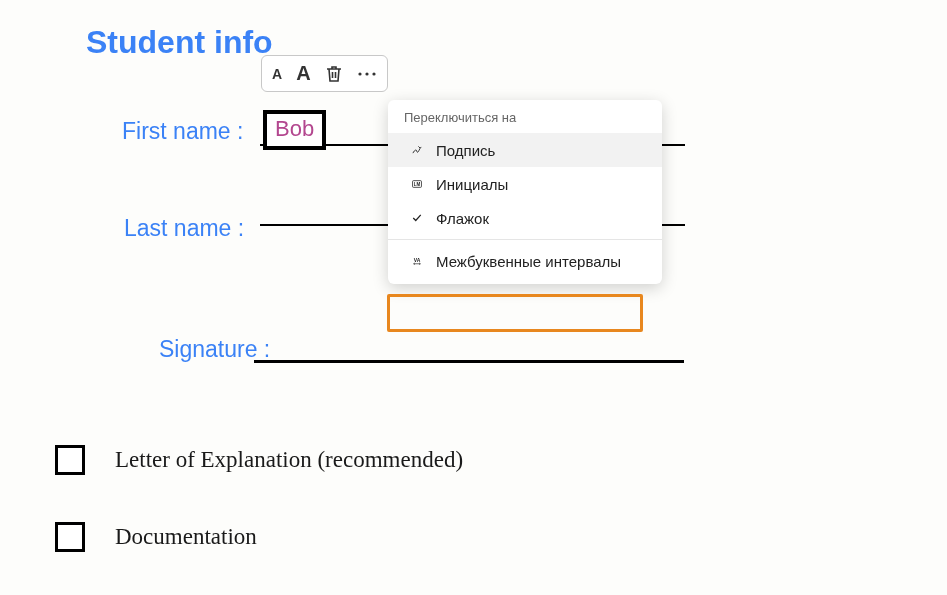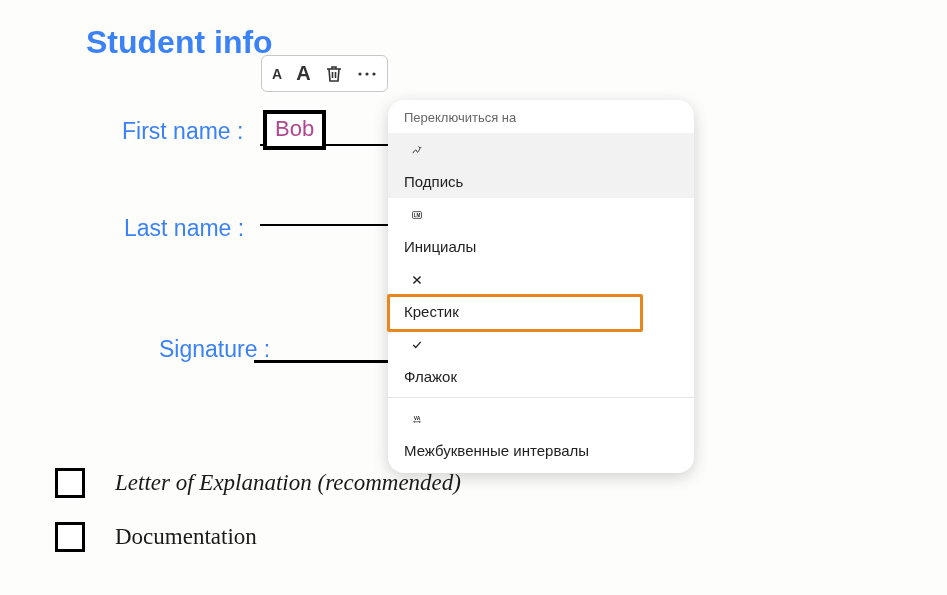--- a/index.html
+++ b/index.html
@@ -59,40 +59,39 @@
       background: #fff;
     }
     .input-value {
       font-size: 22px;
       color: #b3478f;
     }
     .dropdown {
       position: absolute;
       left: 388px;
       top: 100px;
-      width: 306px;
-      background: #fff;
-      border-radius: 16px;
+      width: 274px;
+      background: #fff;
+      border-radius: 6px;
       box-shadow: 0 4px 16px rgba(0,0,0,0.18);
       padding-bottom: 6px;
     }
     .dropdown-header {
       font-size: 13px;
       color: #666;
       padding: 10px 16px 8px 16px;
     }
     .dropdown-item {
       display: flex;
-      align-items: flex-start;
+      align-items: center;
       gap: 14px;
       padding: 8px 16px;
       cursor: pointer;
       font-size: 15px;
       color: #222;
-      flex-direction: column;
     }
     .dropdown-item.bg-hover {
       background: #f2f2f2;
     }
     .dropdown-icon {
       width: 18px;
       height: 18px;
       display: flex;
       align-items: center;
       justify-content: center;
@@ -188,49 +187,41 @@
     <span class="dropdown-icon">
       <svg width="18" height="14" viewBox="0 0 18 14">
         <rect x="1" y="1" width="16" height="12" rx="1.5" fill="none" stroke="#222" stroke-width="1.4"></rect>
         <text x="9" y="10.5" font-size="8" font-weight="bold" text-anchor="middle" fill="#222" font-family="Arial">LM</text>
       </svg>
     </span>
     <span>Инициалы</span>
   </div>
   <div class="dropdown-item">
     <span class="dropdown-icon">
-      <svg width="14" height="14" viewBox="0 0 14 14" stroke="#222" stroke-width="2">
-        <path d="M2 2l10 10M12 2L2 12"></path>
-      </svg>
-    </span>
-    <span>Крестик</span>
-  </div>
-  <div class="dropdown-item">
-    <span class="dropdown-icon">
       <svg width="16" height="14" viewBox="0 0 16 14" fill="none" stroke="#222" stroke-width="2">
         <path d="M2 7l4 4L14 2"></path>
       </svg>
     </span>
     <span>Флажок</span>
   </div>
   <div class="dropdown-sep"></div>
   <div class="dropdown-item">
     <span class="dropdown-icon">
       <svg width="18" height="16" viewBox="0 0 18 16">
         <text x="9" y="9" font-size="9" font-weight="bold" text-anchor="middle" fill="#222" font-family="Arial">VA</text>
         <path d="M3 13h12M3 13l2-1.5M3 13l2 1.5M15 13l-2-1.5M15 13l-2 1.5" stroke="#222" stroke-width="1.2" fill="none"></path>
       </svg>
     </span>
     <span>Межбуквенные интервалы</span>
   </div>
 </div>
 
 <div class="highlight-box"></div>
 
-<div class="checkbox-row" style="left:55px; top:468px;font-style:italic;">
+<div class="checkbox-row" style="left:55px; top:445px;">
   <div class="checkbox"></div>
   <span class="checkbox-label">Letter of Explanation (recommended)</span>
 </div>
 
 <div class="checkbox-row" style="left:55px; top:522px;">
   <div class="checkbox"></div>
   <span class="checkbox-label">Documentation</span>
 </div>
 
 </body></html>

